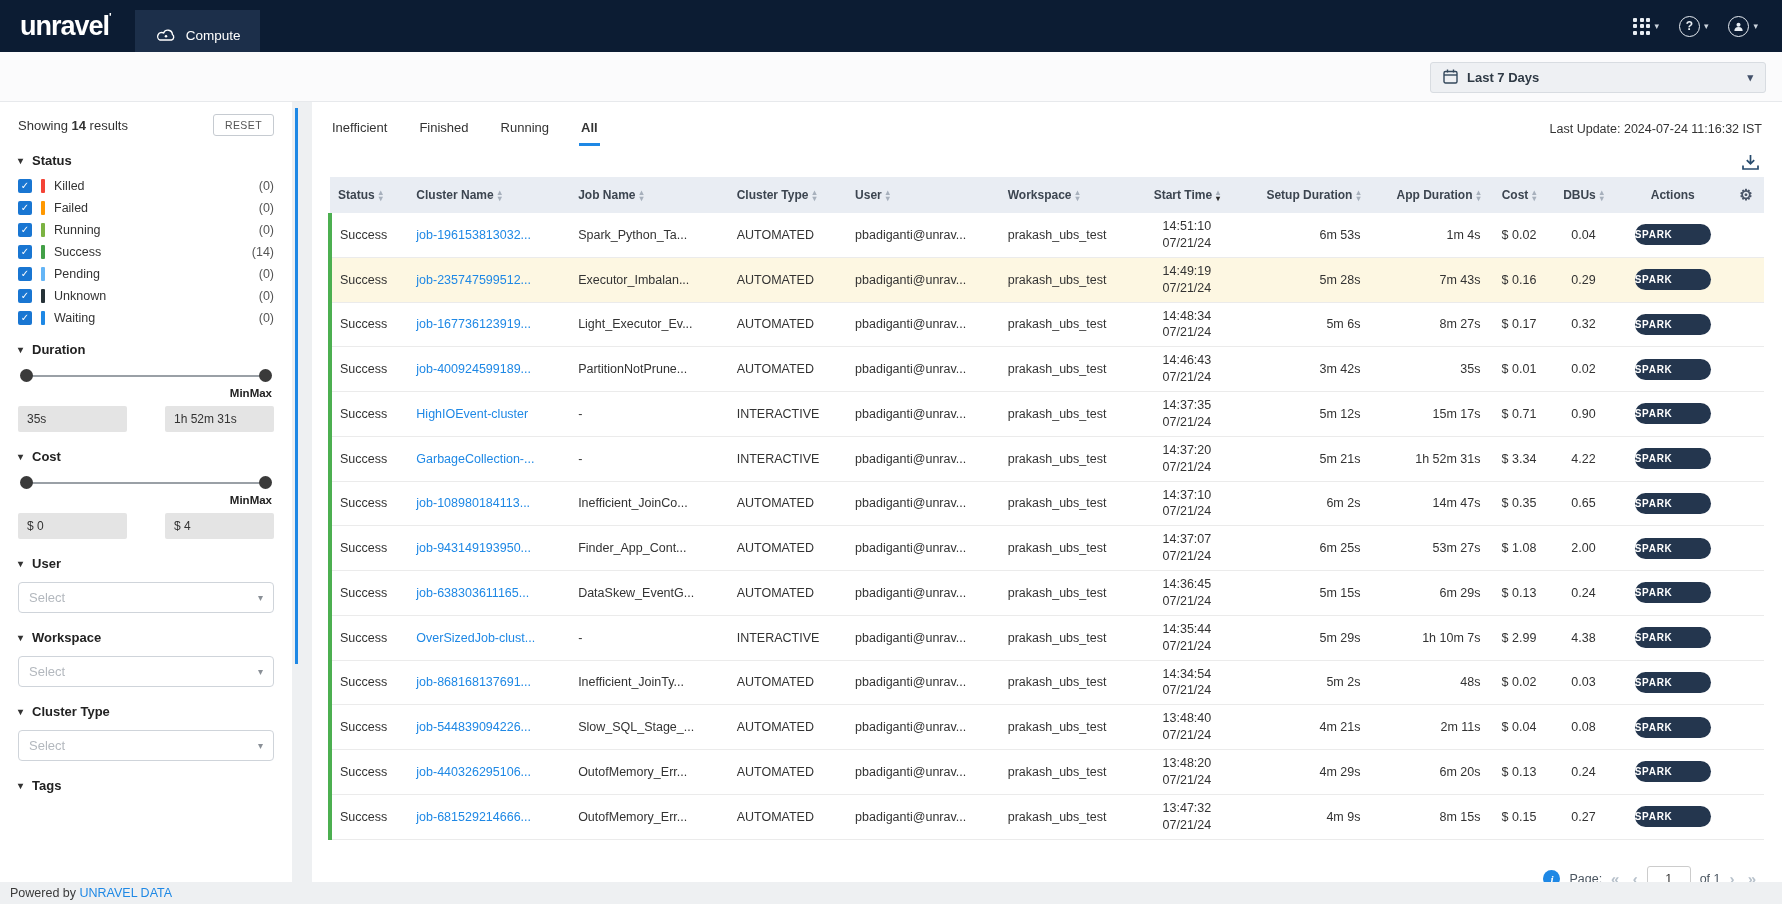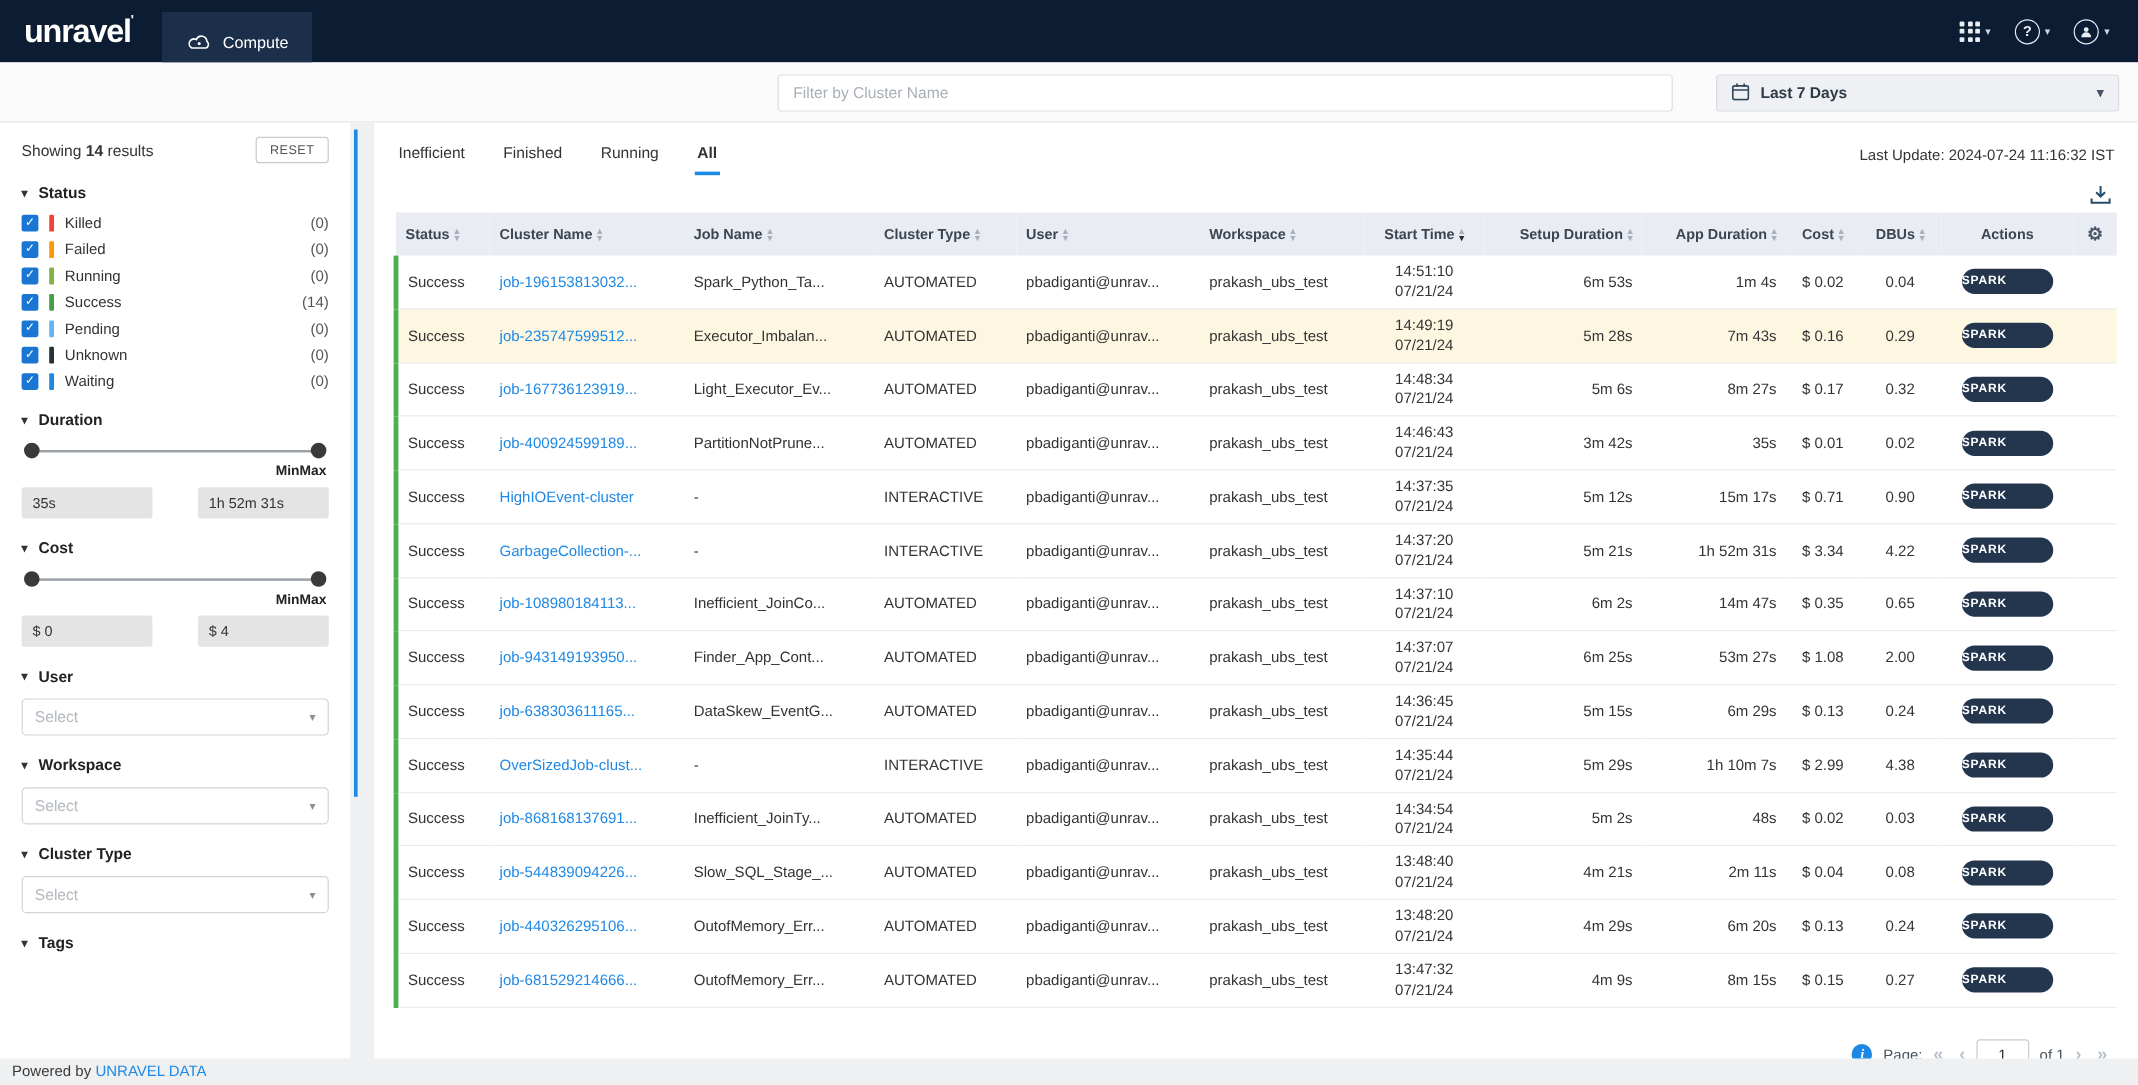--- a/index.html
+++ b/index.html
@@ -144,21 +144,20 @@
             <circle cx="6" cy="4" r="2.2" fill="#e8edf3"></circle>
             <path d="M1.5 11a4.5 4.5 0 0 1 9 0z" fill="#e8edf3"></path>
           </svg>
       </span>
       <span class="caret-dn">▾</span>
     </div>
   </div>
 </header>
 
 <div class="filterbar">
-  <input class="cluster-filter" type="text" placeholder="Filter by Cluster Name" style="">
   <div class="date-select">
     <span>
       <svg width="15" height="15" viewBox="0 0 15 15">
           <rect x="1" y="2.5" width="13" height="11.5" rx="1.5" fill="none" stroke="#33475b" stroke-width="1.4"></rect>
           <path d="M1 6h13" stroke="#33475b" stroke-width="1.4"></path>
           <path d="M4.5 0.5v3M10.5 0.5v3" stroke="#33475b" stroke-width="1.4"></path>
         </svg>
     </span>
     <span>Last 7 Days</span>
     <span class="chev">▾</span>

